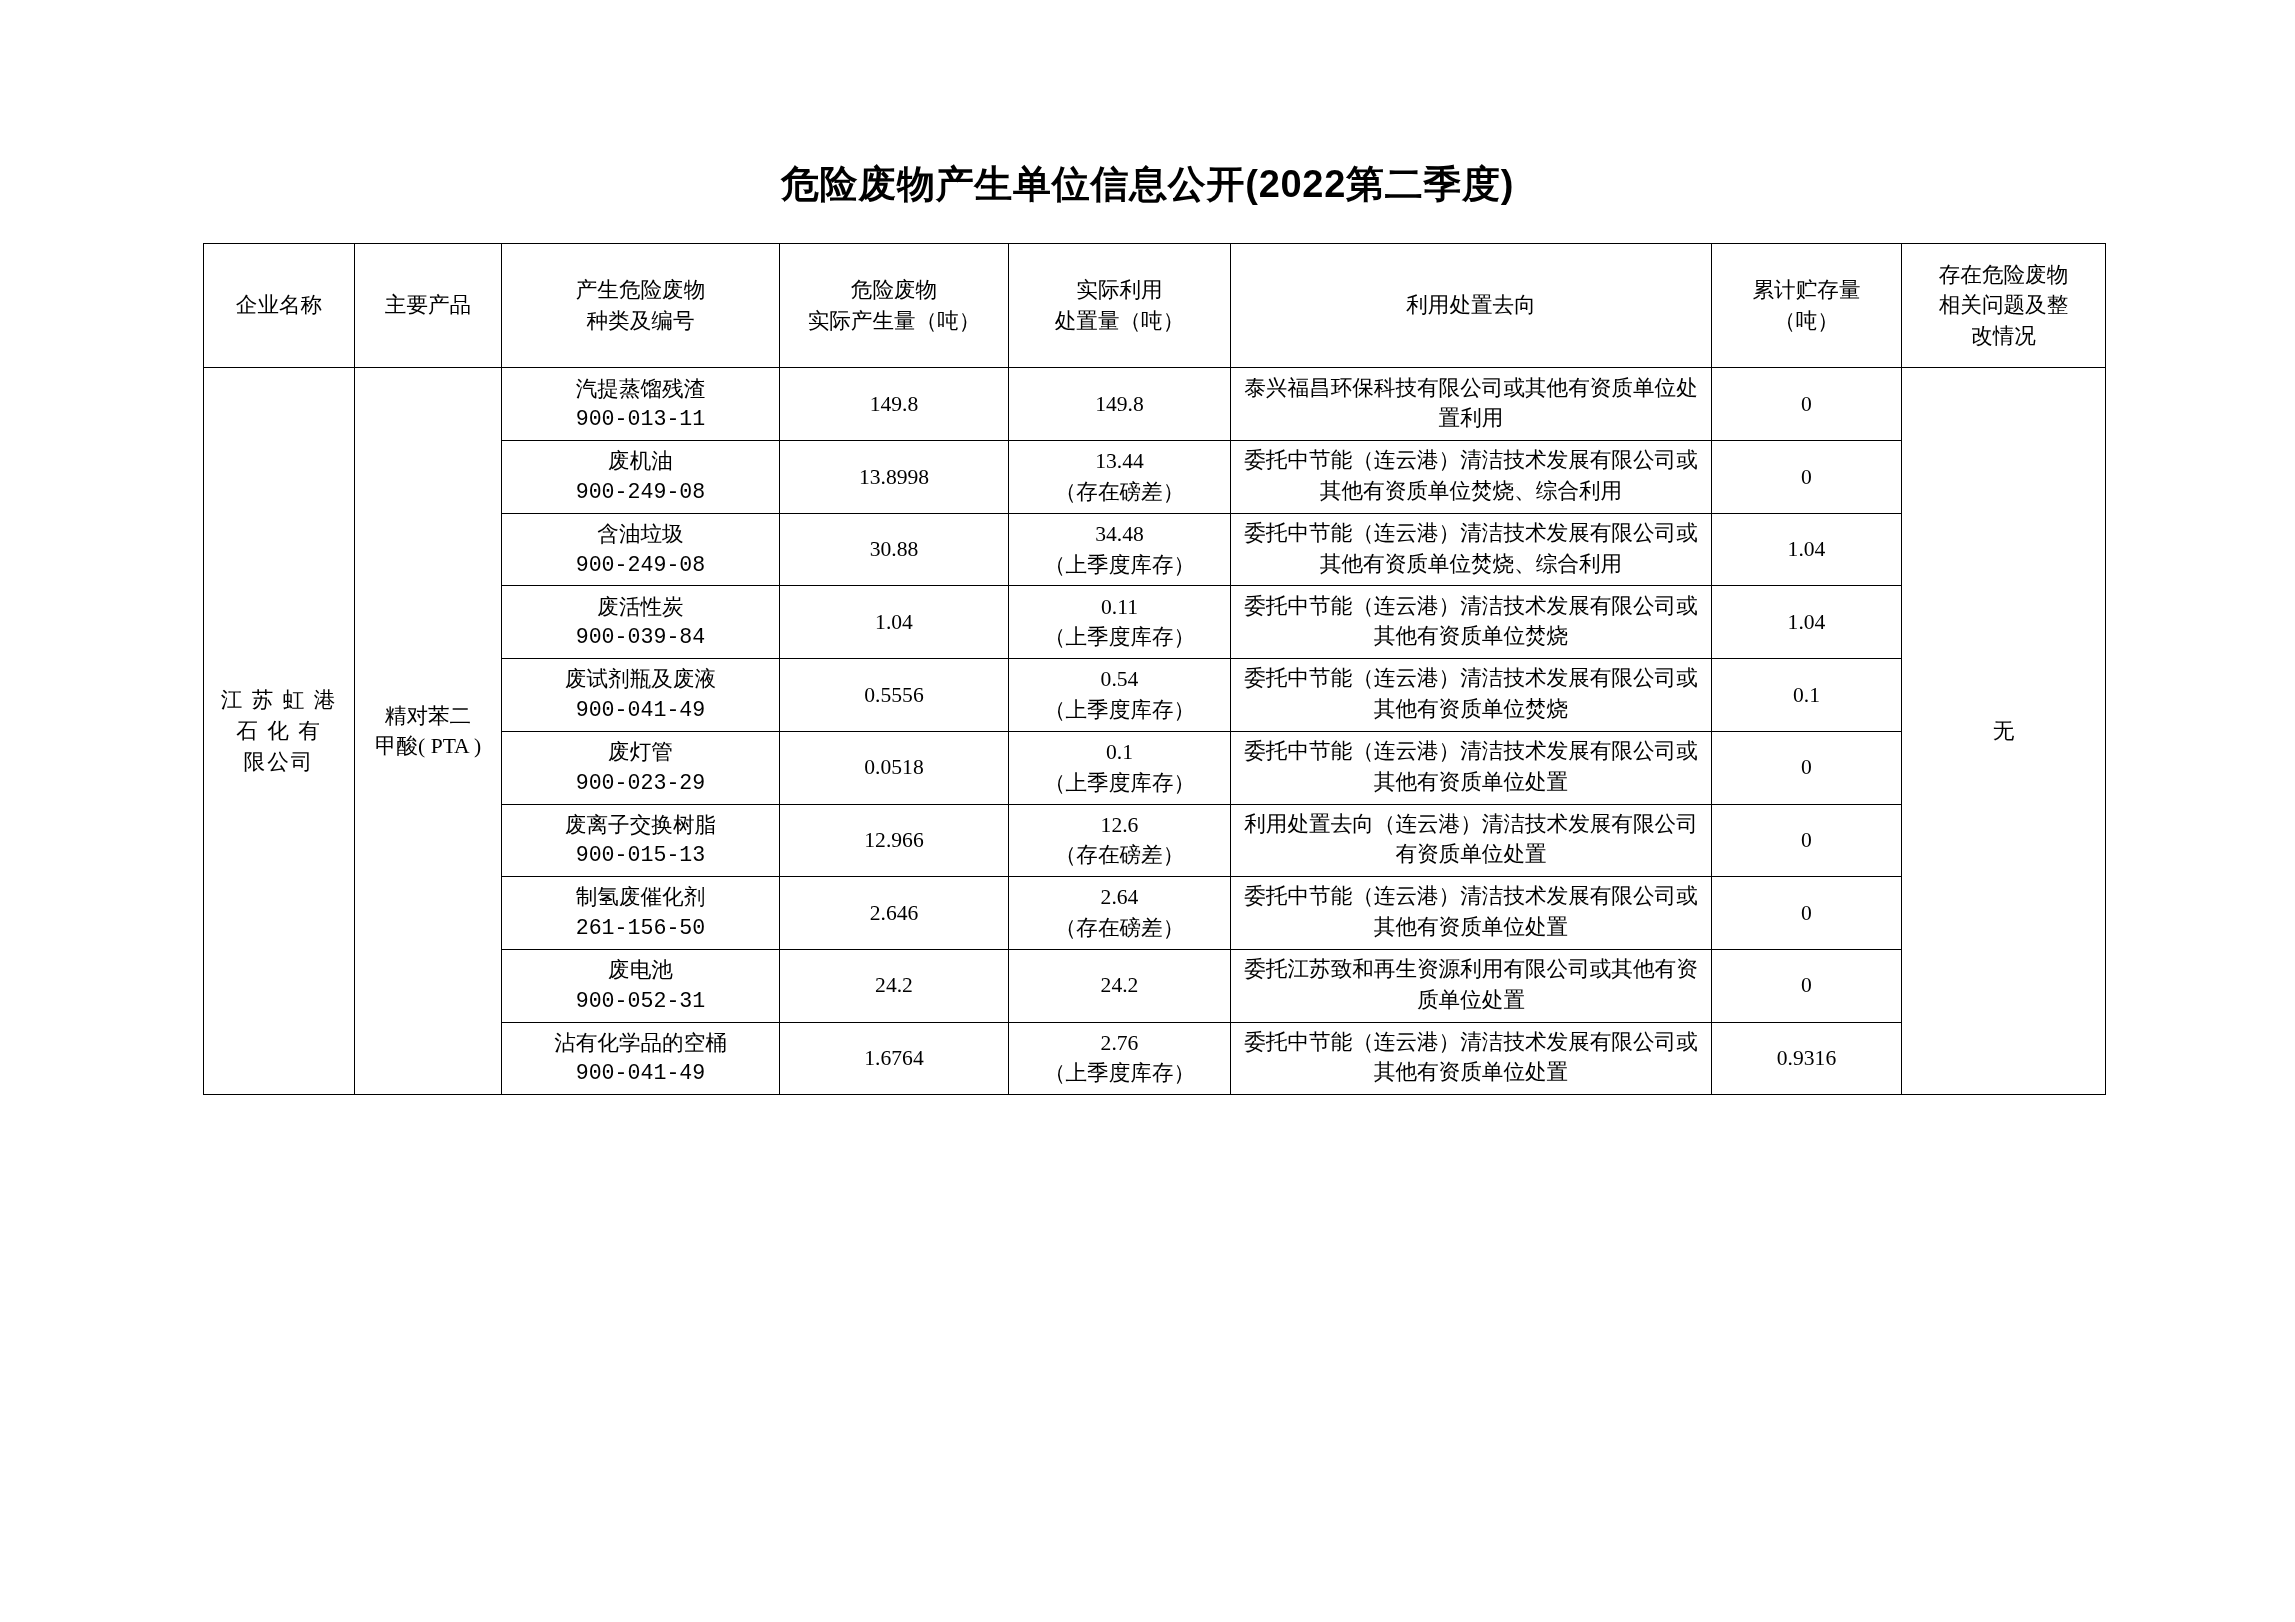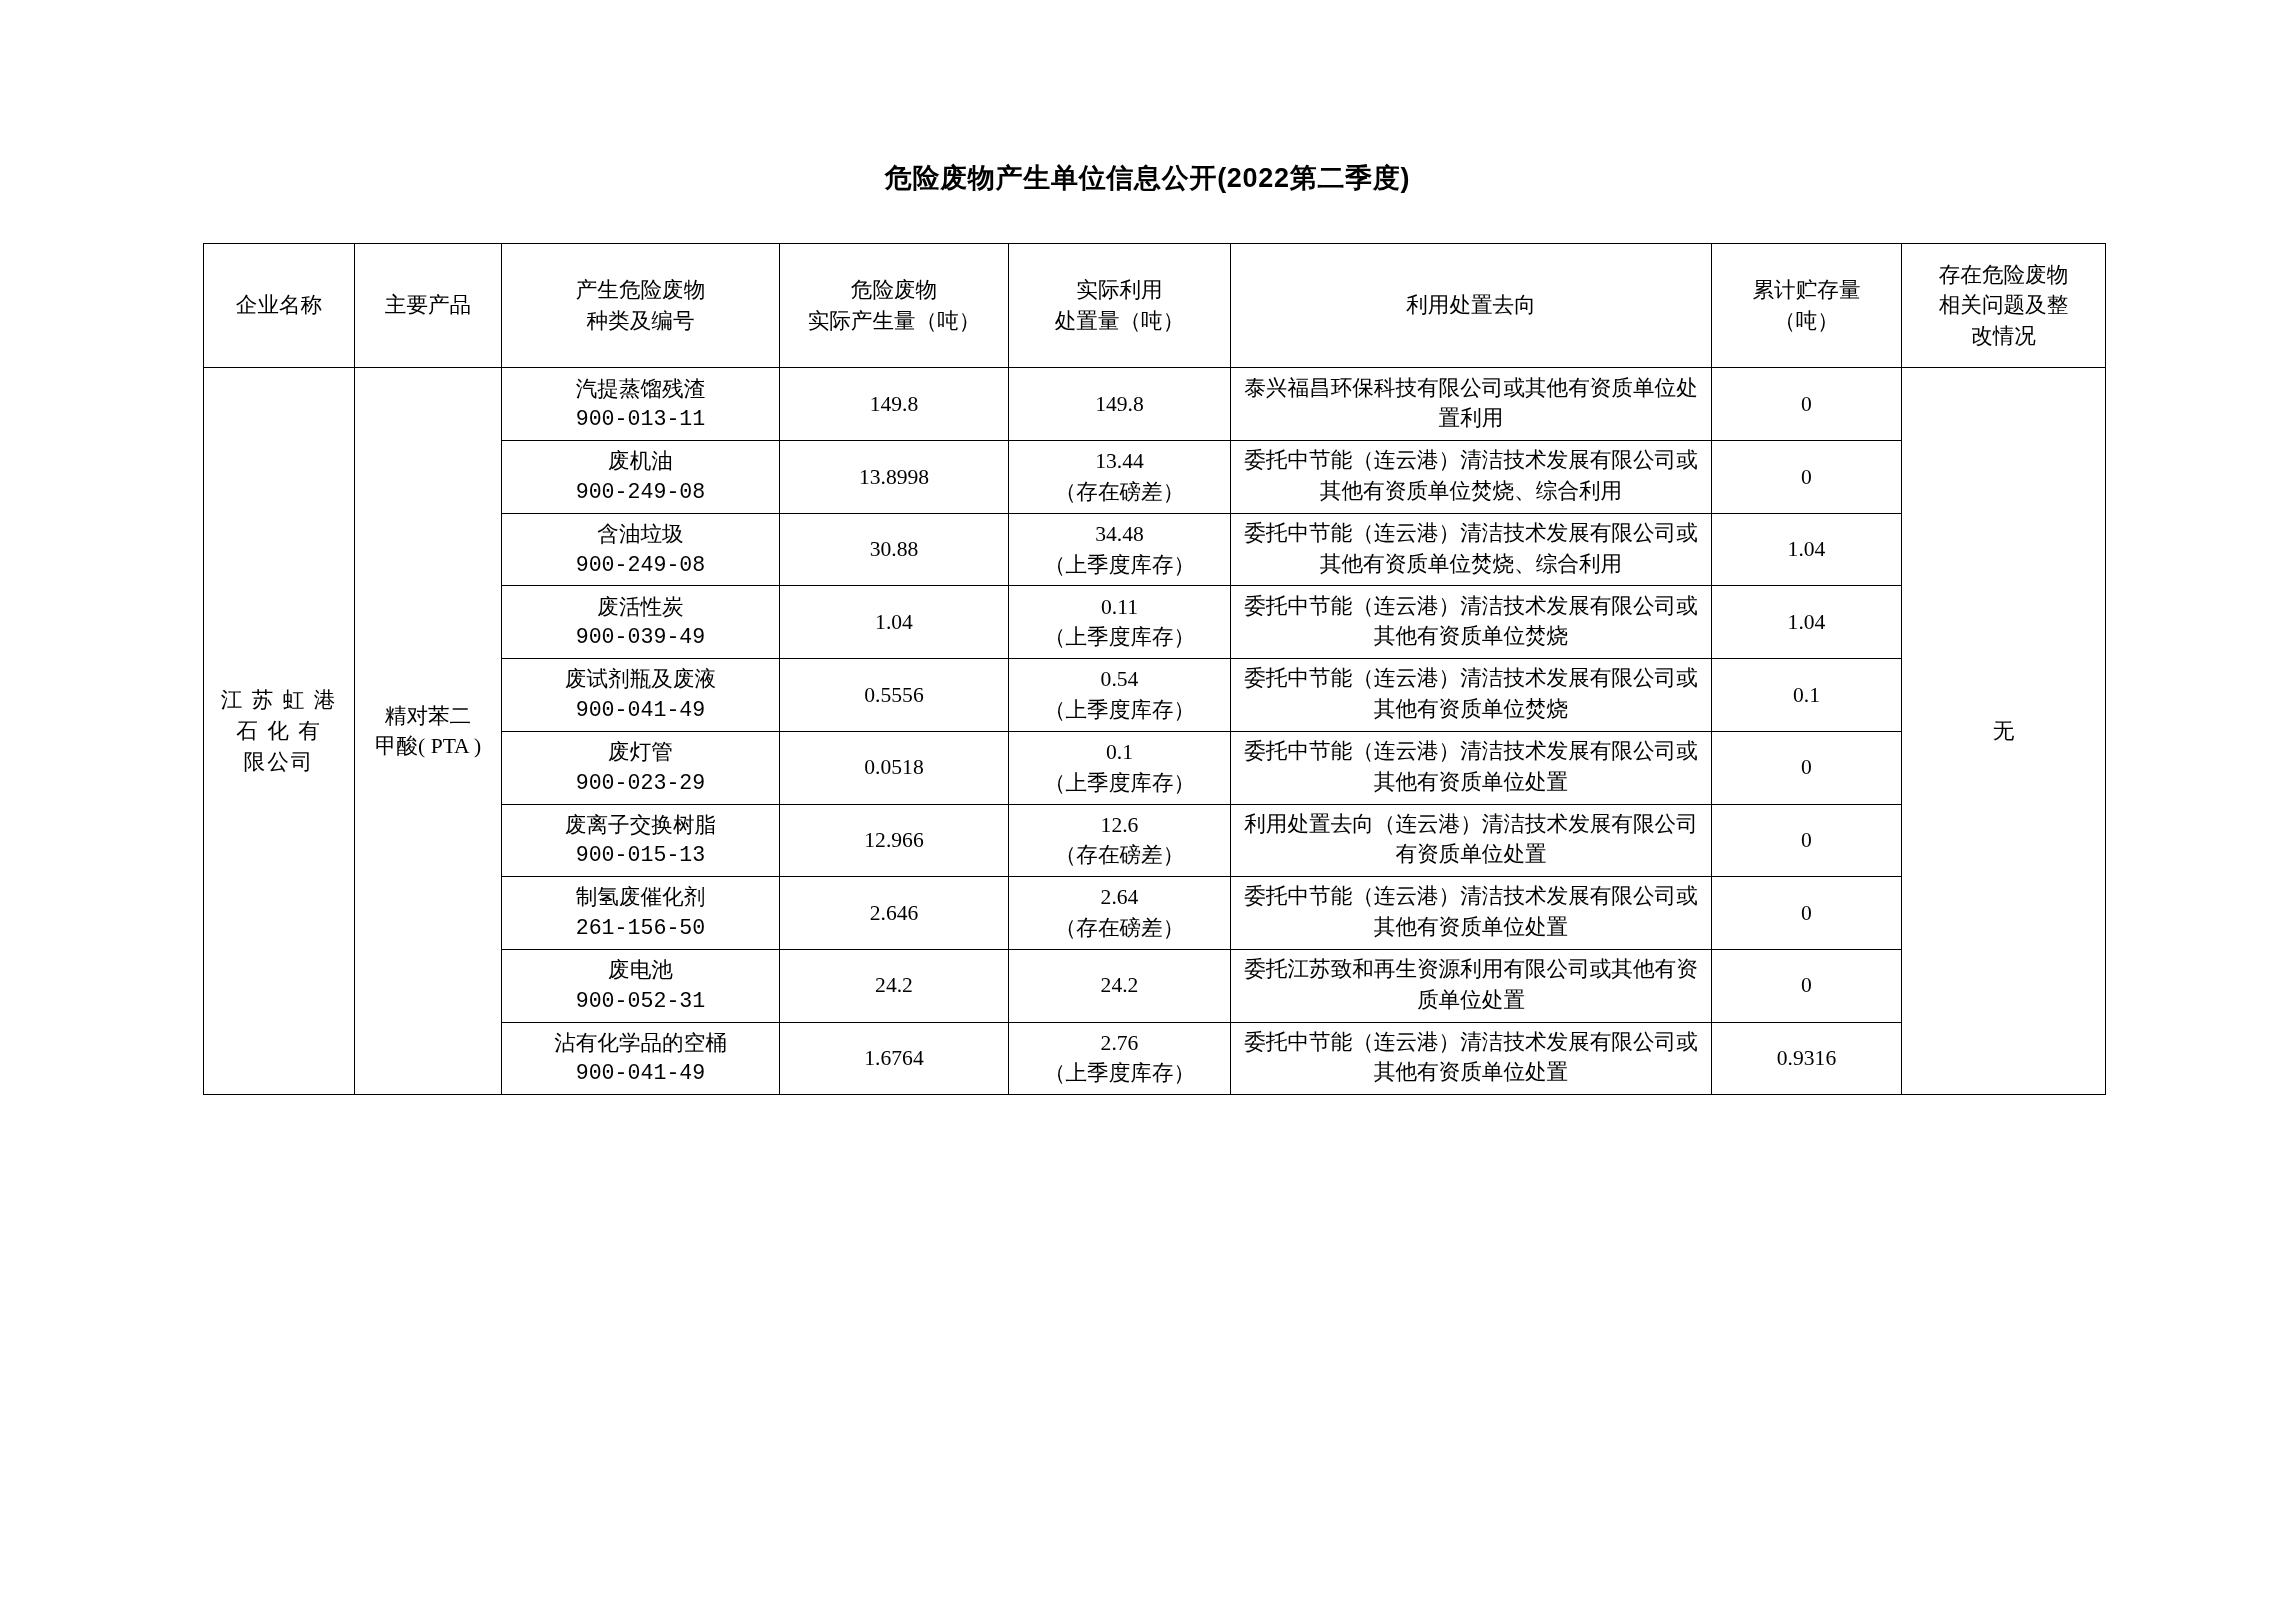--- a/index.html
+++ b/index.html
@@ -21,21 +21,21 @@
     box-sizing: border-box;
   }
   .doc-title {
     position: absolute;
     left: 0;
     top: 162px;
     width: 2295px;
     text-align: center;
     font-family: "Liberation Sans", "DejaVu Sans", sans-serif;
     font-weight: bold;
-    font-size: 27px;
+    font-size: 38px;
     letter-spacing: 0.7px;
     line-height: 1.2;
     white-space: nowrap;
   }
   .table-wrap {
     position: absolute;
     left: 203px;
     top: 243px;
     width: 1902px;
   }
@@ -187,21 +187,21 @@
             <td class="num-cell">
               <span class="cell-line">34.48</span>
               <span class="cell-line">（上季度库存）</span>
             </td>
             <td class="dest-cell">委托中节能（连云港）清洁技术发展有限公司或其他有资质单位焚烧、综合利用</td>
             <td class="num-cell">1.04</td>
           </tr>
           <tr>
             <td class="type-cell">
               <span class="cell-line">废活性炭</span>
-              <span class="cell-line code">900-039-49</span>
+              <span class="cell-line code">900-039-84</span>
             </td>
             <td class="num-cell">1.04</td>
             <td class="num-cell">
               <span class="cell-line">0.11</span>
               <span class="cell-line">（上季度库存）</span>
             </td>
             <td class="dest-cell">委托中节能（连云港）清洁技术发展有限公司或其他有资质单位焚烧</td>
             <td class="num-cell">1.04</td>
           </tr>
           <tr>

